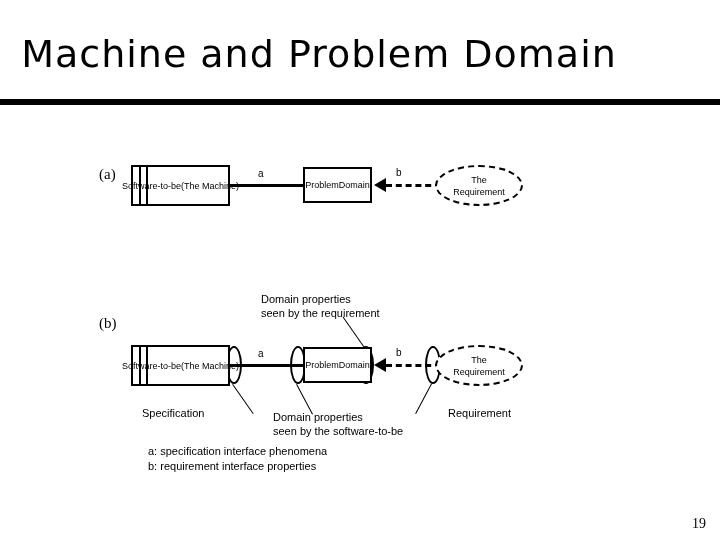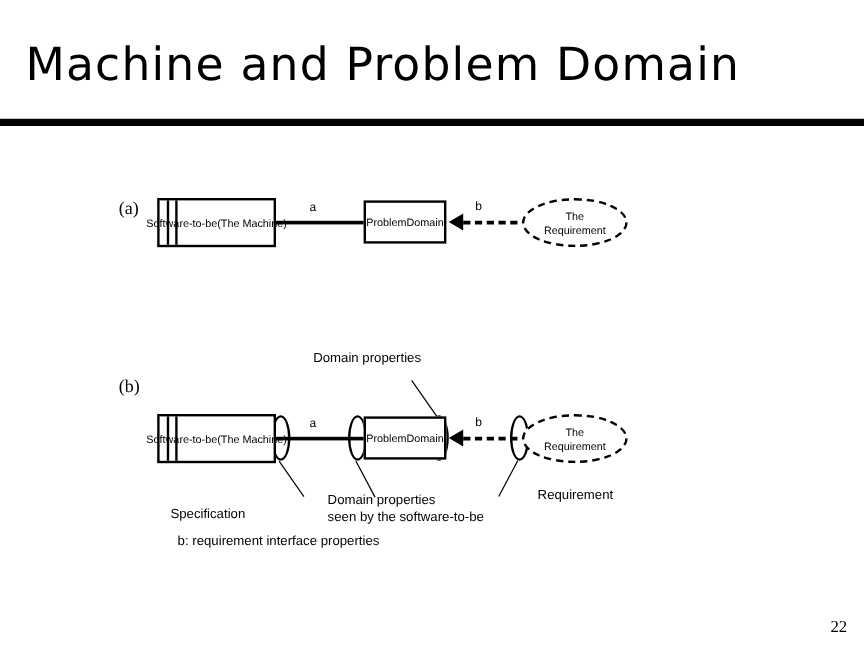--- a/index.html
+++ b/index.html
@@ -212,20 +212,21 @@
 
   <div class="ellipse-dashed" style="left:435px; top:165px; width:88px; height:41px;">
     <span class="ln">The</span>
     <span class="ln">Requirement</span>
   </div>
 
   <div class="panel-label" style="left:99px; top:315px;">(b)</div>
 
   <div class="callout" style="left:261px; top:292px;">
     <span class="ln">Domain properties</span>
+    <span class="ln">seen by the requirement</span>
   </div>
 
   <div class="leader" style="left:369px; top:355px; width:46px; transform: rotate(-125deg);"></div>
 
   <div class="solid-line" style="left:228px; top:364px; width:77px;"></div>
   <div class="edge-label" style="left:258px; top:348px;">a</div>
 
   <div class="box machine" style="left:131px; top:345px; width:99px; height:41px;">
     <span class="stripe s1"></span>
     <span class="stripe s2"></span>
@@ -249,28 +250,29 @@
 
   <div class="iface-ellipse" style="left:226px; top:346px;"></div>
   <div class="iface-ellipse" style="left:290px; top:346px;"></div>
   <div class="iface-ellipse" style="left:358px; top:346px;"></div>
   <div class="iface-ellipse" style="left:425px; top:346px;"></div>
 
   <div class="leader" style="left:233px; top:384px; width:36px; transform: rotate(55deg);"></div>
   <div class="leader" style="left:297px; top:384px; width:34px; transform: rotate(62deg);"></div>
   <div class="leader" style="left:432px; top:384px; width:34px; transform: rotate(118deg);"></div>
 
-  <div class="callout" style="left:142px; top:422px;text-align:center;">Specification</div>
+  <div class="callout" style="left:142px; top:406px;text-align:center;">Specification</div>
 
   <div class="callout" style="left:273px; top:410px;">
     <span class="ln">Domain properties</span>
     <span class="ln">seen by the software-to-be</span>
   </div>
 
   <div class="callout" style="left:448px; top:406px;">Requirement</div>
 
   <div class="legend" style="left:148px; top:444px;">
+    <span class="ln">a: specification interface phenomena</span>
     <span class="ln">b: requirement interface properties</span>
   </div>
 
-  <div class="page-number">22</div>
+  <div class="page-number">19</div>
 
 </div>
 
 </body></html>

